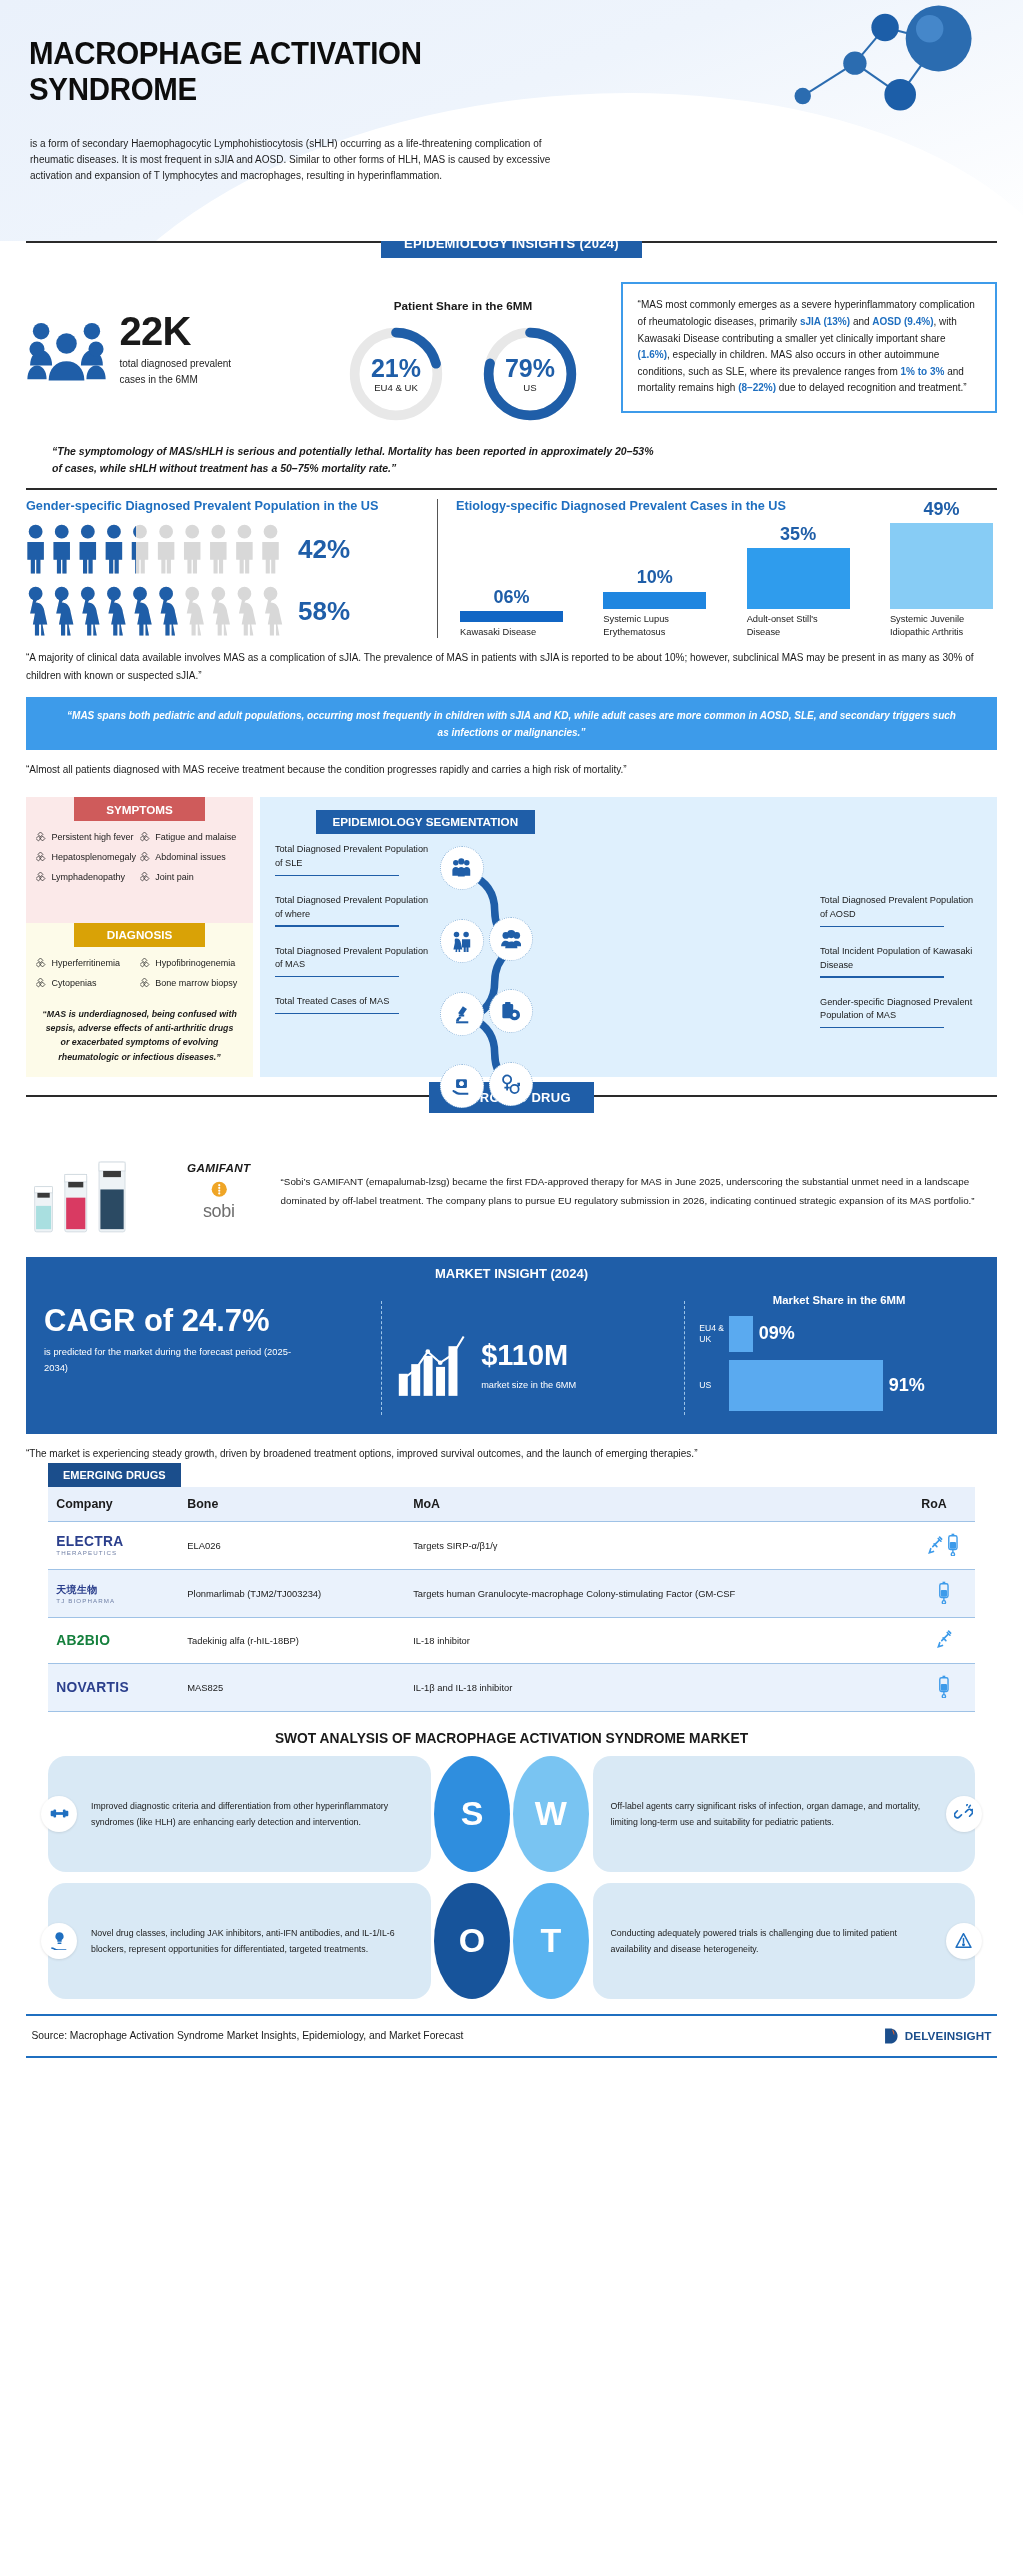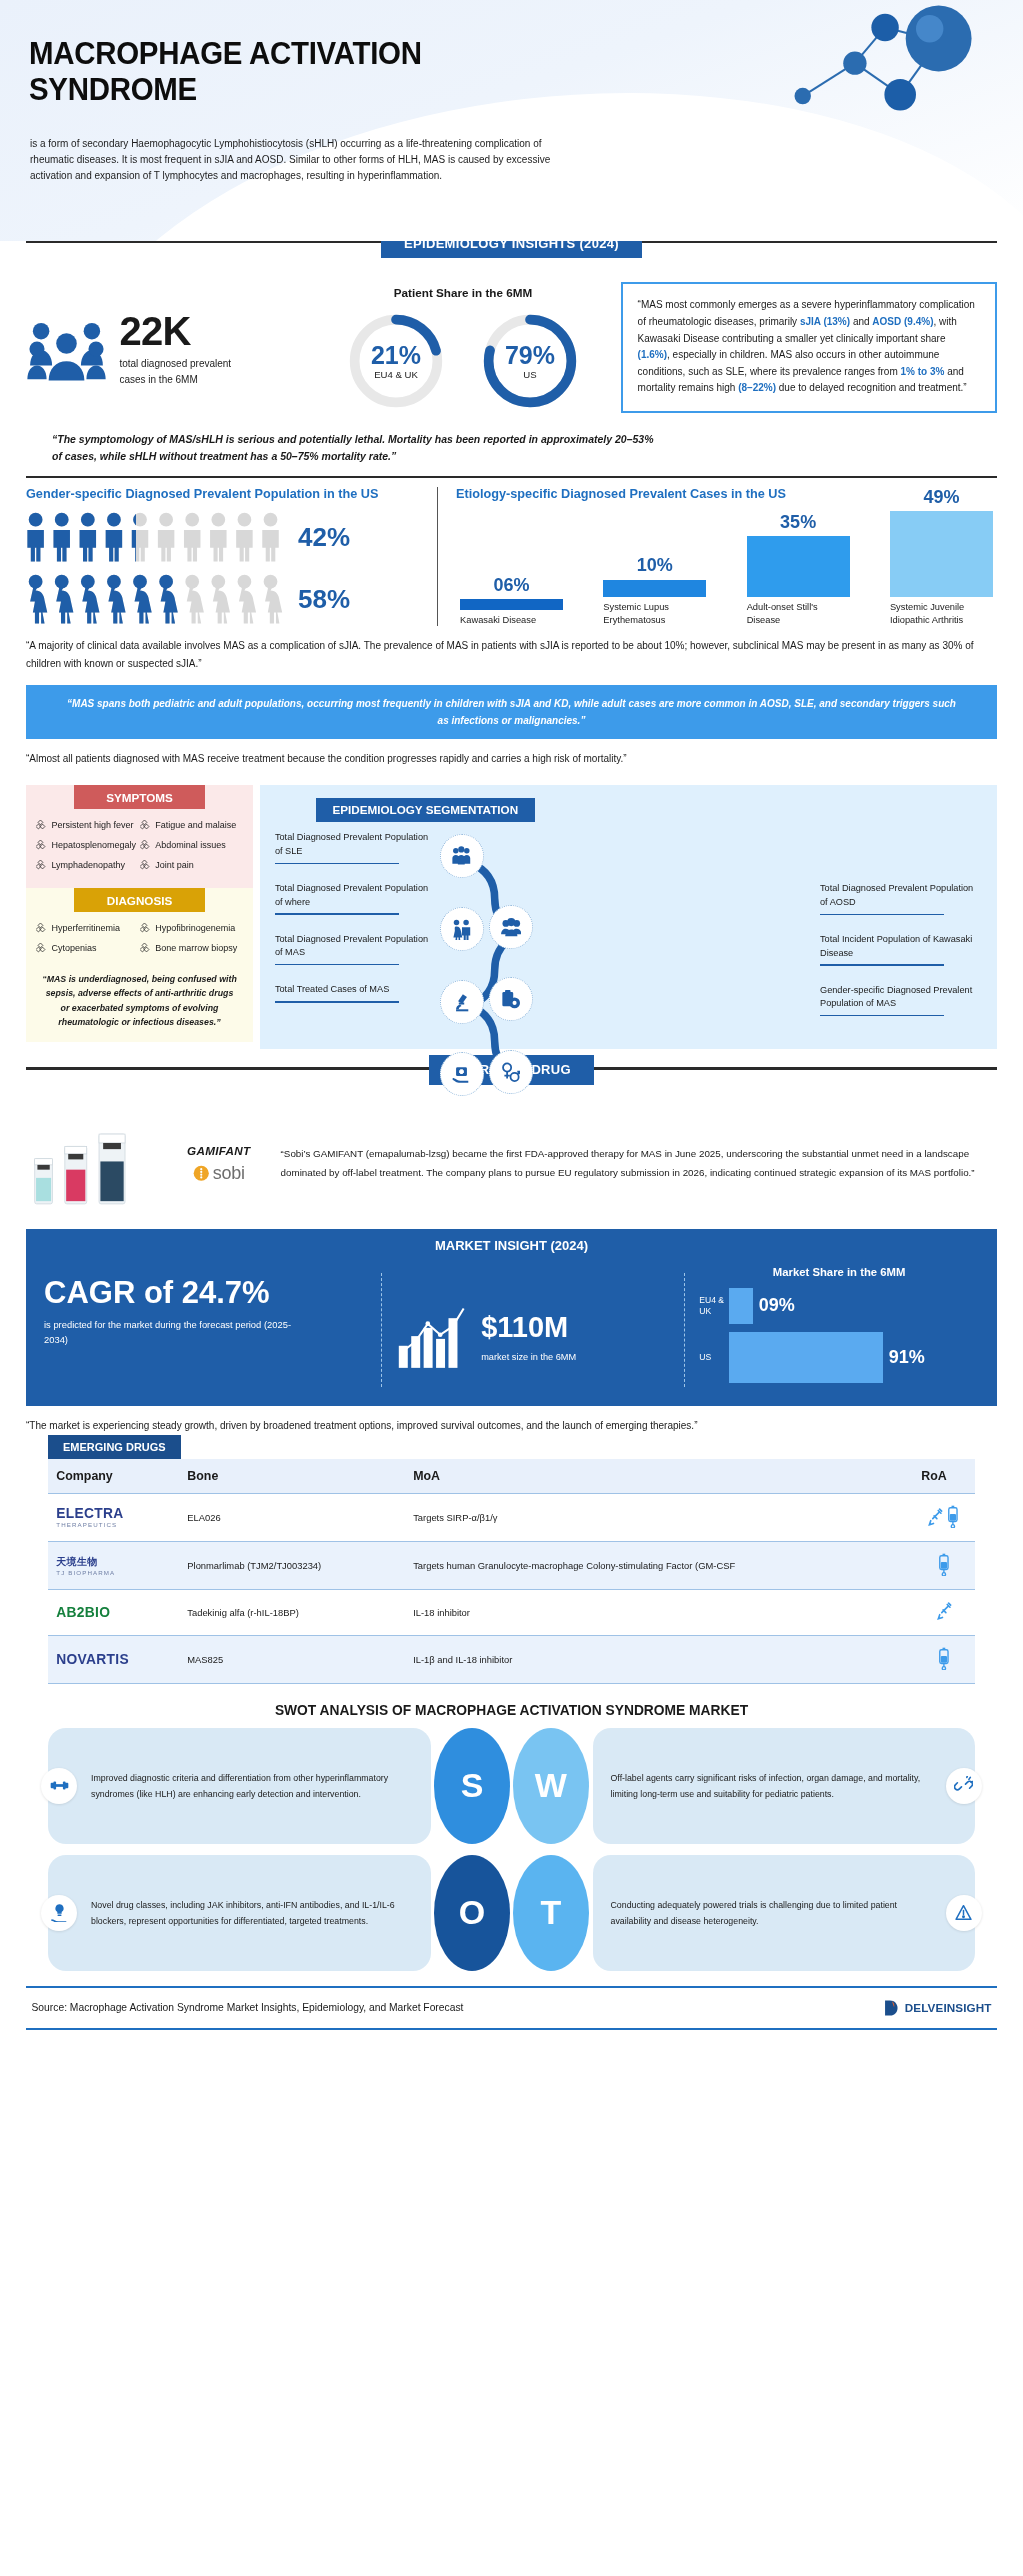--- a/index.html
+++ b/index.html
@@ -47,21 +47,21 @@
   
   .epi-wrap { position:relative; padding:23.4px 26px 0; }
   .epi-grid { display:flex; align-items:flex-start; }
   .epi-left { width:289px; padding-top:29px; }
   .people-row { display:flex; align-items:center; gap:12.4px; }
   .big-num {
     font-size:40px; font-weight:bold; letter-spacing:-0.7px; line-height:1;
     font-family:"Liberation Sans Narrow","Liberation Sans",sans-serif;
   }
   .big-sub { font-size:10px; line-height:1.6; margin-top:5.5px; width:120px; color:#1c1c1c;}
-  .epi-mid { width:296px; text-align:center; padding-top:4.1px; }
+  .epi-mid { width:296px; text-align:center; padding-top:4.1px;margin-top:13px; }
   .share-title { font-size:11.7px; font-weight:bold; margin-bottom:11px; }
   .donuts { display:flex; justify-content:center; gap:32px; }
   .donut { position:relative; width:102px; height:102px; }
   .donut svg { transform:rotate(-90deg); }
   .donut-label { position:absolute; inset:0; display:flex; flex-direction:column;
     align-items:center; justify-content:center; }
   .donut-pct { font-size:25px; font-weight:bold; color:#1f5ea8;
     font-family:"Liberation Sans Narrow","Liberation Sans",sans-serif;}
   .donut-cap { font-size:9.6px; color:#222; margin-top:-1.4px;}
   .epi-right {
@@ -94,21 +94,21 @@
   .body-quote { font-size:10px; line-height:1.78; padding:11px 26px 0; }
   .blue-band {
     background:#3d9bea; color:#fff; font-style:italic; font-weight:bold;
     font-size:10px; line-height:1.7; text-align:center;
     padding:9.6px 41px; margin:12.4px 26px 0;
   }
 
   
   .sd { display:flex; margin:18px 26px 0; }
   .sd-left { width:227px; }
-  .sym-box { background:#fbe9e9; padding:0 0 8px; }
+  .sym-box { background:#fbe9e9; padding:0 0 31px; }
   .tag { display:block; text-align:center; color:#fff; font-weight:bold;
     font-size:11.7px; padding:5.5px 0; width:131px; margin:0 auto;
     font-family:"Liberation Sans Narrow","Liberation Sans",sans-serif;}
   .tag.red { background:#cf5b5b; }
   .tag.gold { background:#d9a206; }
   .item-grid { display:flex; flex-wrap:wrap; padding:11px 9.6px 0; }
   .item { width:50%; display:flex; align-items:center; gap:5.5px;
     font-size:9px; margin-bottom:9.6px; }
   .dia-box { background:#fdfbe9; padding:0 0 13.8px; }
   .dia-quote { font-style:italic; font-weight:bold; font-size:8.8px;
@@ -127,21 +127,21 @@
   .seg-node { width:44px; height:44px; border-radius:50%; background:#fff;
     border:1.4px dotted #8fb7dc; display:flex; align-items:center; justify-content:center;
     position:absolute; }
 
   
   .ad-wrap { margin:23.4px 26px 0; }
   .ad-body { display:flex; align-items:center; gap:13.8px; padding:11px 0 0; }
   .vials { width:131px; height:89px; position:relative; }
   .gami { width:96px; text-align:center; }
   .gami-name { font-style:italic; font-weight:bold; font-size:11.7px; letter-spacing:0.3px; }
-  .sobi { display:flex; align-items:center; justify-content:center; gap:3.4px; margin-top:6.2px; }
+  .sobi { display:flex; align-items:center; justify-content:center; gap:3.4px; margin-top:6.2px;flex-direction:column; }
   .sobi-word { font-size:18px; color:#6e6e6e; letter-spacing:-0.3px; }
   .ad-text { flex:1; font-size:9.8px; line-height:1.85; }
 
   
   .mi { margin:20.6px 26px 0; background:#1f5ea8; color:#fff; display:flex;
     align-items:stretch; padding:12.4px 18px 15px; position:relative; }
   .mi-title { position:absolute; left:0; right:0; top:9.6px; text-align:center;
     font-weight:bold; font-size:13px;
     font-family:"Liberation Sans Narrow","Liberation Sans",sans-serif;}
   .mi-c1 { width:323px; padding-top:36px; }

